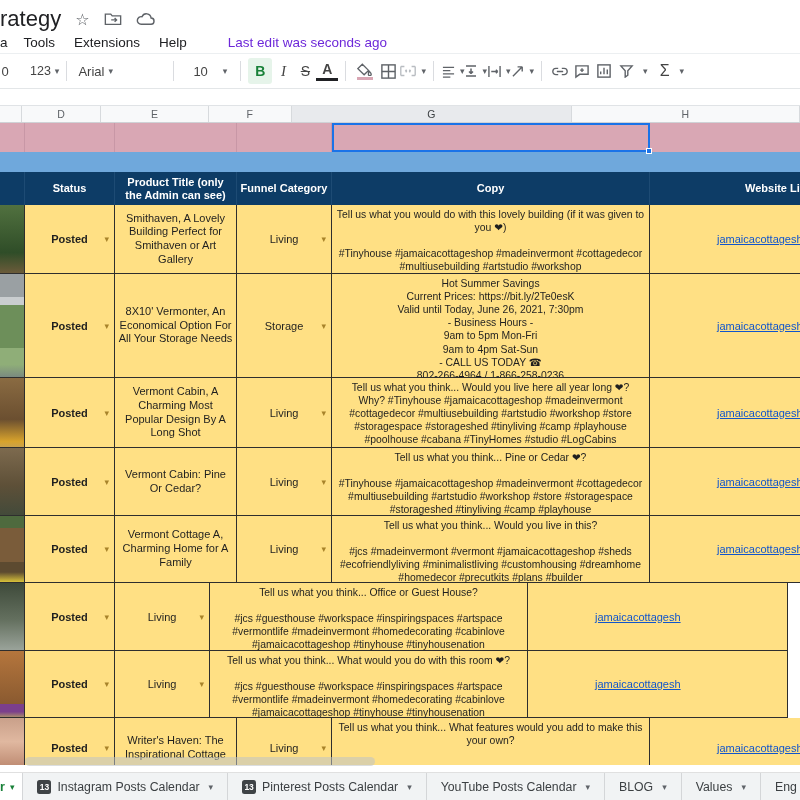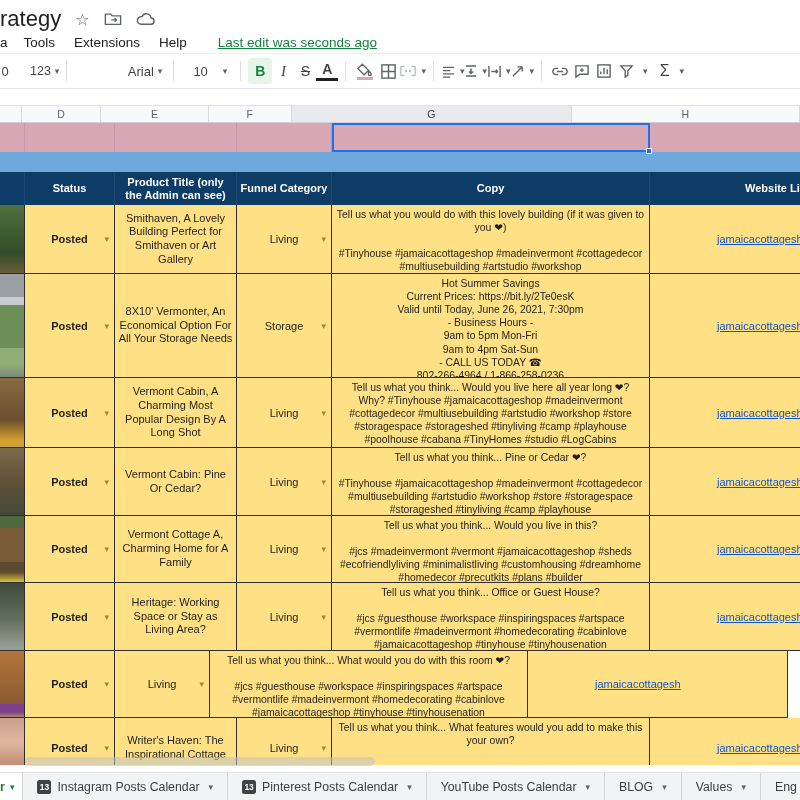--- a/index.html
+++ b/index.html
@@ -11,33 +11,33 @@
   .titlebar { position:absolute; left:0; top:6px; height:26px; display:flex; align-items:center; }
   .doc-title { font-size:22px; color:#202124; margin-right:14px; font-weight:400; }
   .tb-ico { color:#5f6368; margin-right:14px; display:inline-flex; align-items:center; }
   .star { font-size:16px; }
   .tb-ico svg { stroke:#5f6368; fill:none; stroke-width:1.5; }
 
   
   .menubar { position:absolute; left:0; top:32px; height:20px; display:flex; align-items:center; font-size:13.5px; color:#202124; }
   .menu-item { margin-right:19px; }
   .menu-item:first-child { margin-right:16px; }
-  .last-edit { color:#15803d; text-decoration:underline; margin-left:12px; }
+  .last-edit { color:#6d28d9; margin-left:22px; }
 
   
   .toolbar { position:absolute; left:0; top:53px; width:800px; height:36px; background:#fff;
              border-top:1px solid #eceff1; border-bottom:1px solid #e3e6e8;
              display:flex; align-items:center; color:#444; }
   .t-sep { width:1px; height:20px; background:#dadce0; margin:0 7px; }
   .t-item { display:inline-flex; align-items:center; justify-content:center; height:26px; min-width:22px;
             font-size:13px; color:#444; position:relative; }
   .t-caret { font-size:9px; color:#5f6368; margin-left:4px; }
   .dec-partial { margin-left:-6px; width:16px; overflow:hidden; font-size:13px; }
   .fmt123 { font-size:12.5px; letter-spacing:0;margin-left:14px; }
-  .font-name { width:92px; justify-content:flex-end; padding:0 4px; font-size:13px; }
+  .font-name { width:92px; justify-content:flex-start; padding:0 4px; font-size:13px; }
   .font-size-box { width:46px; justify-content:space-between; padding:0 6px; margin-left:6px; font-size:13px; }
   .btn-bold { background:#e6f4ea; color:#188038; font-weight:bold; border-radius:3px; width:24px; font-size:14px; }
   .btn-italic { font-style:italic; font-family:"Liberation Serif",serif; width:22px; font-size:15px; }
   .btn-strike { text-decoration:line-through; width:22px; font-size:14px; }
   .btn-color { width:22px; font-size:14px; font-weight:bold; border-bottom:3px solid #202124; height:20px; line-height:17px; }
   .btn-fill { width:24px; flex-direction:column; }
   .fill-underline { width:16px; height:3px; background:#d9a6b4; margin-top:1px; }
   .t-item svg { stroke:#5f6368; fill:none; stroke-width:1.5; }
   .t-item.dim svg { stroke:#b8bcc1; }
   .sigma { font-size:16px; color:#444; }
@@ -380,23 +380,20 @@
         </div>
   </div>
       <div class="drow r6">
     <div class="cell c-thumb">
           <div class="thumb-img"></div>
         </div>
     <div class="cell c-d">
           <span>Posted</span>
           <span class="dd-arrow">▾</span>
         </div>
-    <div class="cell c-e">
-          <span>Heritage: Working Space or Stay as Living Area?</span>
-        </div>
     <div class="cell c-f">
           <span>Living</span>
           <span class="dd-arrow">▾</span>
         </div>
     <div class="cell c-g"><span style="width:100%">Tell us what you think... Office or Guest House?
 
 #jcs #guesthouse #workspace #inspiringspaces #artspace #vermontlife #madeinvermont #homedecorating #cabinlove #jamaicacottageshop #tinyhouse #tinyhousenation</span></div>
     <div class="cell c-h">
           <span class="link">jamaicacottagesh</span>
         </div>

